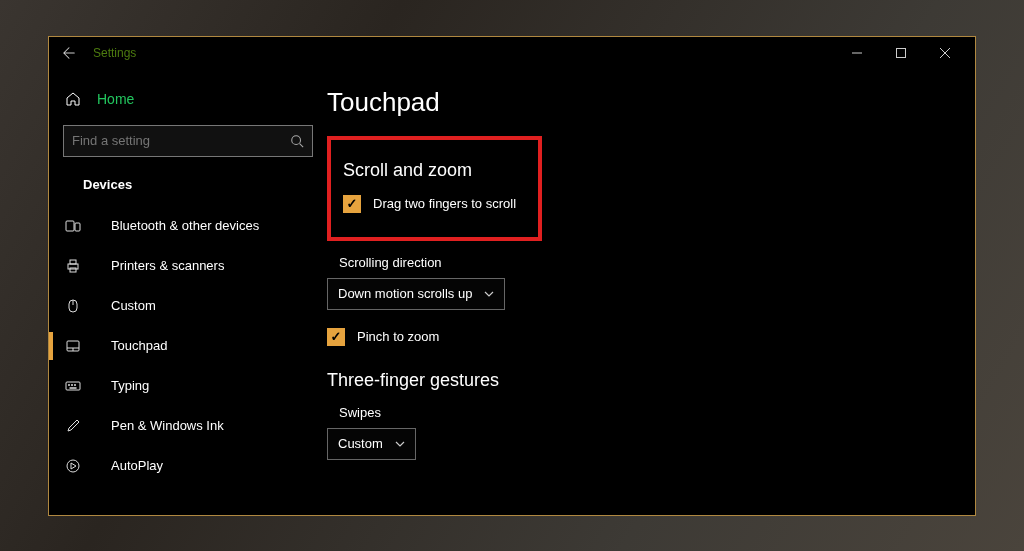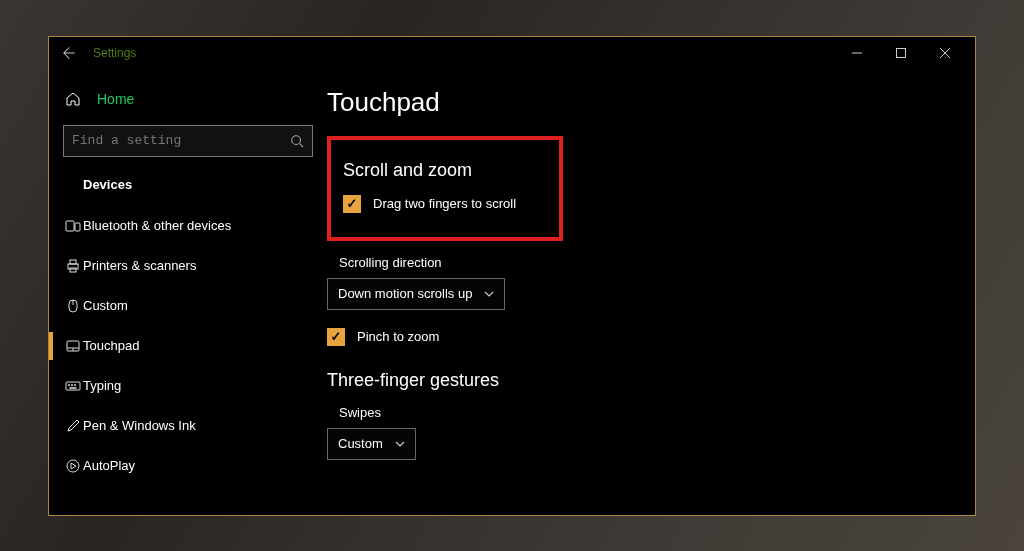--- a/index.html
+++ b/index.html
@@ -24,31 +24,31 @@
   .titlebar .spacer { flex: 1; }
   .titlebar .tb-btn { width: 44px; height: 28px; display:flex;align-items:center;justify-content:center; color:#ccc; font-size:11px; cursor:pointer; }
   .winbody { flex:1; display:flex; overflow:hidden; }
   .sidebar { width: 278px; padding: 10px 0 0 0; display:flex; flex-direction:column; }
   .home-row { display:flex; align-items:center; height:40px; padding-left:14px; color:#22c55e; cursor:pointer; }
   .home-row .icon { width:20px; display:flex;justify-content:center; }
   .home-row .label { margin-left:14px; font-size:14px; }
   .search {
     margin: 6px 14px 12px 14px;
     height: 32px; border: 1px solid #777; background:#111;
-    display:flex; align-items:center; padding: 0 8px; font-family: Liberation Mono, monospace;
+    display:flex; align-items:center; padding: 0 8px;
   }
   .search input {
     flex:1; background:transparent; border:none; outline:none; color:#ccc; font-size:13px; font-family:inherit;
   }
   .search .si { color:#aaa; font-size:13px; }
   .group-hdr { font-size:13px; font-weight:600; color:#fff; padding: 8px 0 14px 14px; margin-left: 20px; }
   .nav { display:flex; flex-direction:column; }
   .nav-item { display:flex; align-items:center; height:40px; padding-left:14px; color:#fff; font-size:13px; position:relative; cursor:pointer; }
   .nav-item .icon { width:20px; display:flex; justify-content:center; color:#ddd; }
-  .nav-item .label { margin-left:0; }
+  .nav-item .label { margin-left:28px; }
   .nav-item.selected::before {
     content:""; position:absolute; left:0; top:6px; bottom:6px; width:4px; background:#e6a33e;
   }
   .content { flex:1; padding: 18px 0 0 0; overflow:hidden; }
   .content h1 { font-weight:300; font-size:26px; margin-left: 0; padding-left: 0; }
   .page-title { margin: 0 0 18px 0; padding-left: 0; }
   .section { margin-top: 10px; }
   .section h2 { font-weight:400; font-size:18px; color:#fff; margin-bottom: 14px; }
   .checkbox-row { display:flex; align-items:center; margin-bottom: 10px; cursor:pointer; }
   .cbox {
@@ -59,21 +59,21 @@
   .field-label { font-size:13px; color:#fff; margin: 14px 0 8px 12px; }
   .dropdown {
     display:inline-flex; align-items:center; height:32px;
     border:1px solid #666; background:#050505; padding: 0 10px; cursor:pointer;text-align:right;
   }
   .dropdown .val { font-size:13px; color:#fff; }
   .dropdown .chev { margin-left:12px; color:#ccc; font-size:10px; }
   .highlight-box {
     border: 4px solid #e02020;
     padding: 10px 12px 14px 12px;
-    width: 236px;
+    width: 215px;
     margin-bottom: 8px;
   }
   .pinch-row { margin: 18px 0 24px 0; }
   svg { display:block; }
 </style>
 </head>
 <body>
 
 <div class="window">
   <div class="titlebar">

